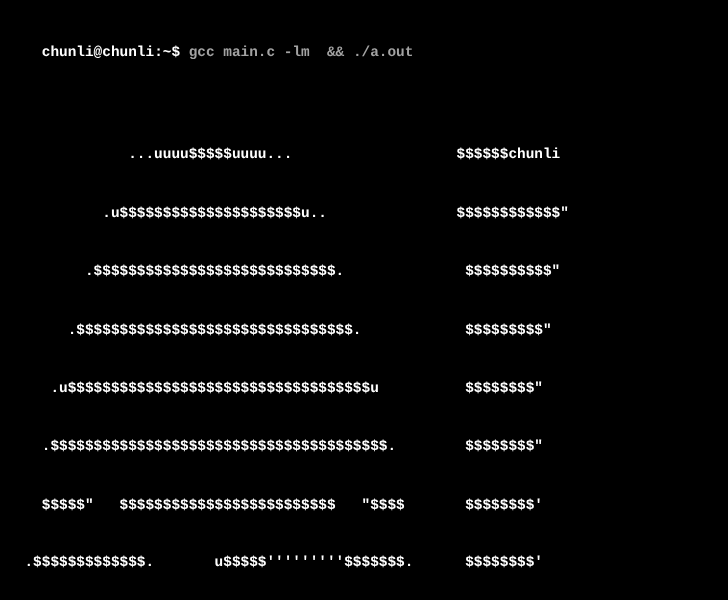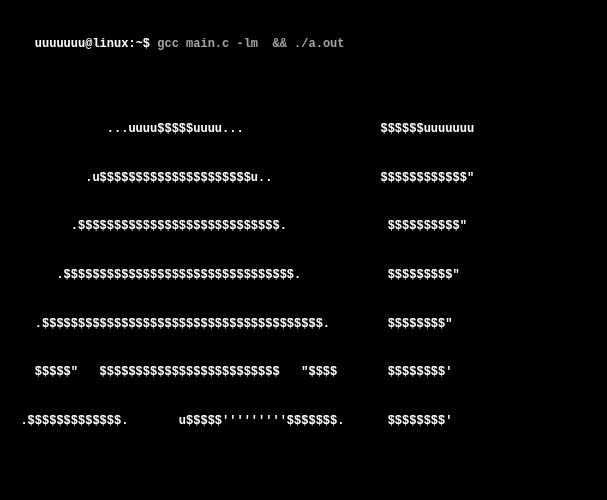--- a/index.html
+++ b/index.html
@@ -44,27 +44,28 @@
     .output-block {
       margin-top: 4px;
       margin-bottom: 4px;
     }
   </style>
 </head>
 <body>
 
 <div class="terminal">
   <div class="prompt-line">
-    <span class="prompt-user">uuuuuuu@linux</span><span class="prompt-path">:</span><span class="prompt-path">~</span><span class="prompt-symbol">$ </span><span class="command">gcc main.c -lm  &amp;&amp; ./a.out</span>
+    <span class="prompt-user">chunli@chunli</span><span class="prompt-path">:</span><span class="prompt-path">~</span><span class="prompt-symbol">$ </span><span class="command">gcc main.c -lm  &amp;&amp; ./a.out</span>
   </div>
   <div class="output-block">
-    <span class="output-line">              ...uuuu$$$$$uuuu...                   $$$$$$uuuuuuu</span>
+    <span class="output-line">              ...uuuu$$$$$uuuu...                   $$$$$$chunli</span>
     <span class="output-line">           .u$$$$$$$$$$$$$$$$$$$$$u..               $$$$$$$$$$$$"</span>
     <span class="output-line">         .$$$$$$$$$$$$$$$$$$$$$$$$$$$$.              $$$$$$$$$$"</span>
     <span class="output-line">       .$$$$$$$$$$$$$$$$$$$$$$$$$$$$$$$$.            $$$$$$$$$"</span>
+    <span class="output-line">     .u$$$$$$$$$$$$$$$$$$$$$$$$$$$$$$$$$$$u          $$$$$$$$"</span>
     <span class="output-line">    .$$$$$$$$$$$$$$$$$$$$$$$$$$$$$$$$$$$$$$$.        $$$$$$$$"</span>
     <span class="output-line">    $$$$$"   $$$$$$$$$$$$$$$$$$$$$$$$$   "$$$$       $$$$$$$$'</span>
     <span class="output-line">  .$$$$$$$$$$$$$.       u$$$$$'''''''''$$$$$$$.      $$$$$$$$'</span>
     
     
     
     
     
     
     

